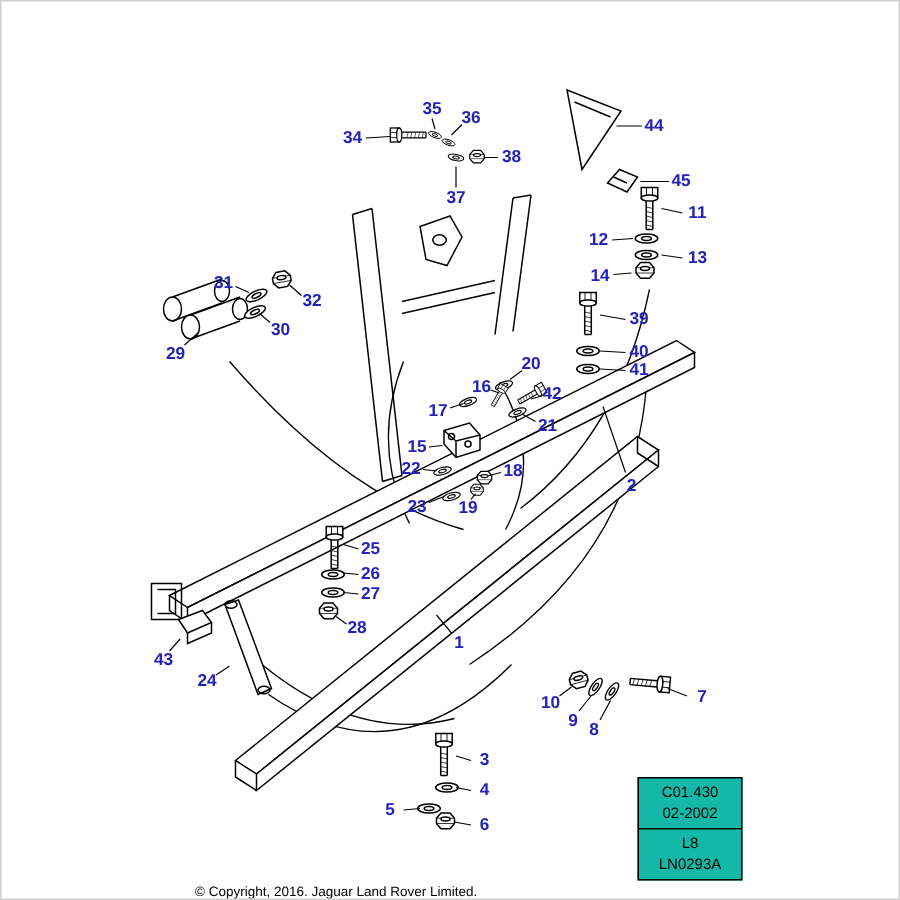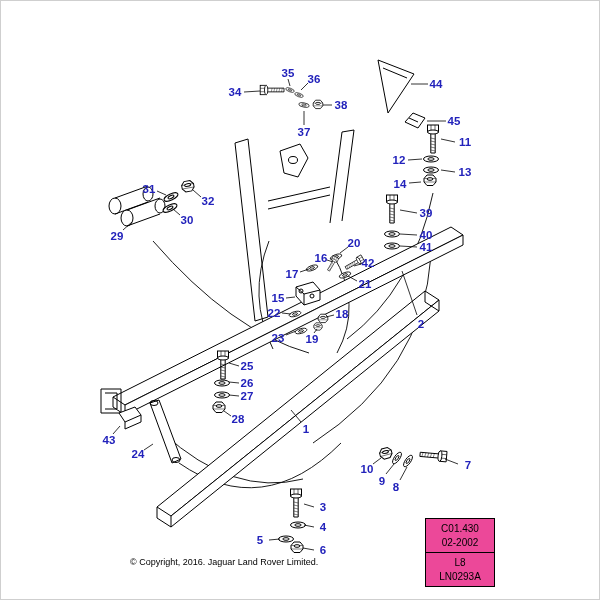--- a/index.html
+++ b/index.html
@@ -37,37 +37,37 @@
     font-weight: bold;
     text-anchor: middle;
     dominant-baseline: central;
   }
   .info-box {
     position: absolute;
     left: 424px;
     top: 517px;
     width: 68px;
     border: 1px solid #000000;
-    background: #ec4899;
+    background: #14b8a6;
     text-align: center;
     font-size: 10px;
     line-height: 1.35;
     color: #000000;
   }
   .info-box .ib-top {
     border-bottom: 1px solid #000000;
     padding: 3px 2px;
   }
   .info-box .ib-bottom {
     padding: 3px 2px;
   }
   .copyright {
     position: absolute;
     left: 129px;
-    top: 556px;
+    top: 588px;
     font-size: 9px;
     color: #000000;
     white-space: nowrap;
   }
 </style>
 </head>
 <body>
 
 <div class="canvas">
 

